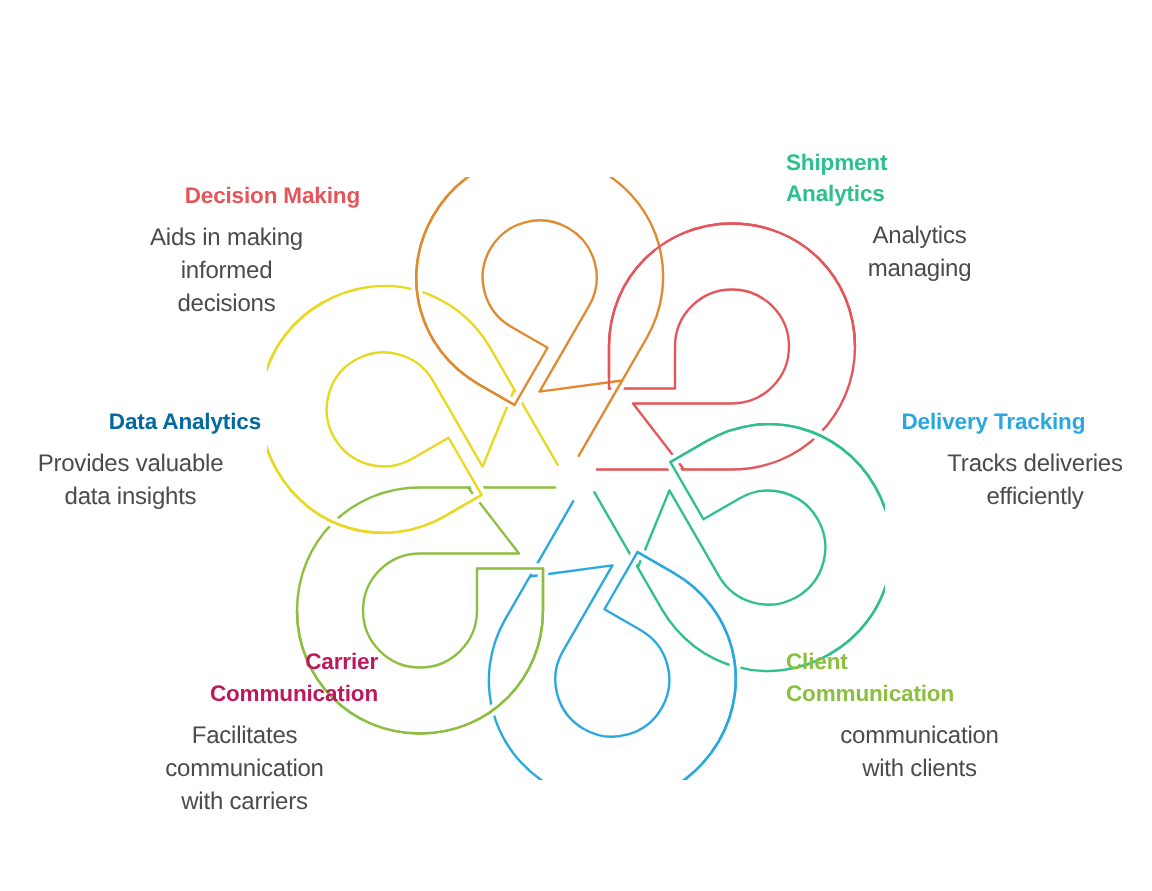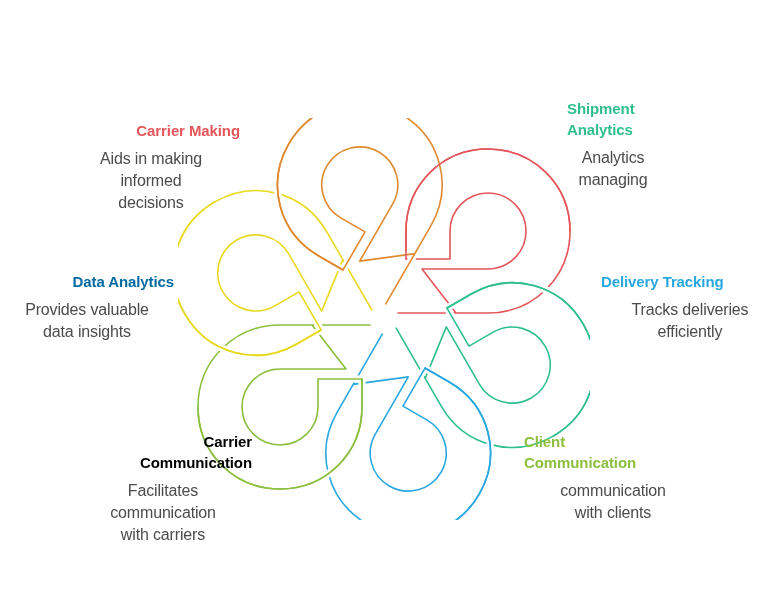--- a/index.html
+++ b/index.html
@@ -120,50 +120,50 @@
             <path d="M 186 -88 C 186 -134 150 -170 104 -170 C 58 -170 22 -134 22 -88 L 22 -60" fill="none" stroke="#E8D91E" stroke-width="1.6" stroke-linejoin="round" stroke-linecap="round" opacity="1"></path>
           </g>
           <g transform="translate(206,201) rotate(300)">
             <path d="M 186 -88 C 186 -134 150 -170 104 -170 C 58 -170 22 -134 22 -88 L 22 -60" fill="none" stroke="#E08A30" stroke-width="1.6" stroke-linejoin="round" stroke-linecap="round" opacity="1"></path>
           </g>
         </g>
     </svg>
   </div>
 
   <div class="node left" id="node-decision-making">
-    <p class="node-title" style="color: rgb(228, 86, 90);">Carrier Making</p>
+    <p class="node-title" style="color: rgb(228, 86, 90);">Decision Making</p>
     <p class="node-desc">
       <span>Aids in making</span>
       <span>informed</span>
       <span>decisions</span>
     </p>
   </div>
 
   <div class="node left" id="node-data-analytics">
     <p class="node-title" style="color: #0369a1;">Data Analytics</p>
     <p class="node-desc">
       <span>Provides valuable</span>
       <span>data insights</span>
     </p>
   </div>
 
   <div class="node left" id="node-carrier-comm">
-    <p class="node-title" style="color: #000000;">
+    <p class="node-title" style="color: #be185d;">
       <span>Carrier</span><br>
       <span>Communication</span>
     </p>
     <p class="node-desc">
       <span>Facilitates</span>
       <span>communication</span>
       <span>with carriers</span>
     </p>
   </div>
 
   <div class="node right" id="node-shipment-management">
-    <p class="node-title" style="color: rgb(47, 191, 143); margin-left: 43px;">
+    <p class="node-title" style="color: rgb(47, 191, 143);">
       <span>Shipment</span><br>
       <span>Analytics</span>
     </p>
     <p class="node-desc">
       <span>Analytics</span>
       <span>managing</span>
     </p>
   </div>
 
   <div class="node right" id="node-delivery-tracking">

